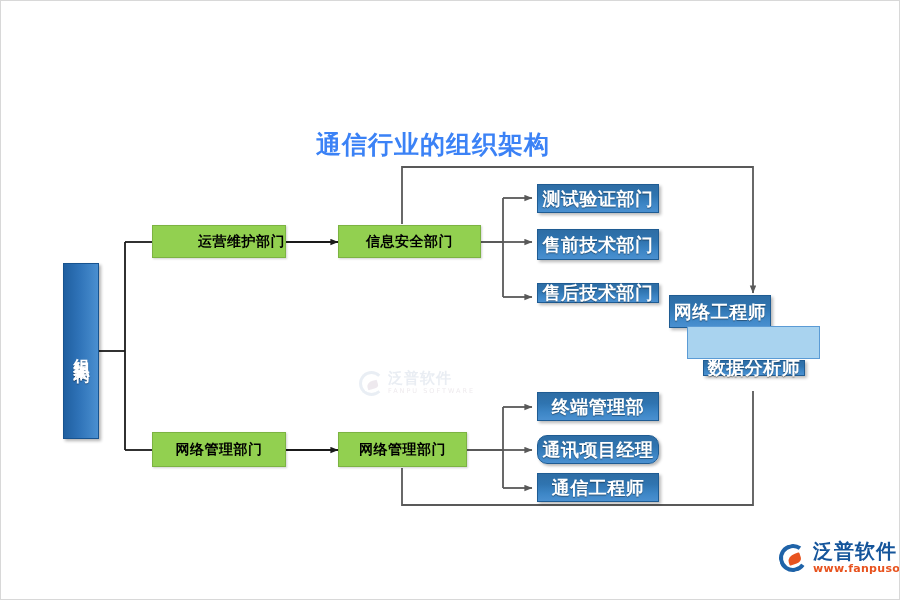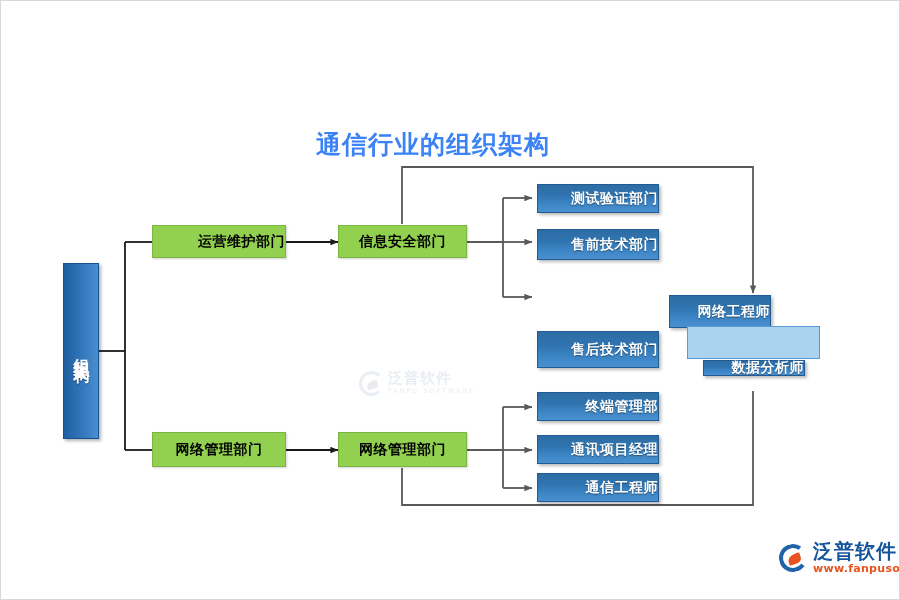--- a/index.html
+++ b/index.html
@@ -88,23 +88,23 @@
   }
 
   
   .node-blue {
     position: absolute;
     background: linear-gradient(to bottom, #2e6da4 0%, #2f74b0 38%, #3d86c6 72%, #4a90d0 100%);
     border: 1px solid #1f5c93;
     box-sizing: border-box;
     display: flex;
     align-items: center;
-    justify-content: flex-end;
+    justify-content: center;
     color: #ffffff;
-    font-size: 14px;
+    font-size: 18px;
     font-weight: bold;
     letter-spacing: 0.5px;
     text-shadow: 0 1px 1px rgba(0,0,0,0.40);
     box-shadow: 2px 2px 3px rgba(0,0,0,0.28);
   }
 
   
   .band-lightblue {
     position: absolute;
     left: 686px;
@@ -268,46 +268,46 @@
   </svg>
 
   <div class="node-root">
     <span class="vtext">组织架构</span>
   </div>
 
   <div class="node-green" style="left:151px; top:224px; width:134px; height:33px;padding-left:45px;">
     <span>运营维护部门</span>
   </div>
 
-  <div class="node-green" style="left:337px; top:224px; width:129px; height:33px;">
+  <div class="node-green" style="left:337px; top:224px; width:143px; height:33px;">
     <span>信息安全部门</span>
   </div>
 
   <div class="node-blue" style="left:536px; top:183px; width:122px; height:29px;">
     <span>测试验证部门</span>
   </div>
   <div class="node-blue" style="left:536px; top:228px; width:122px; height:31px;">
     <span>售前技术部门</span>
   </div>
-  <div class="node-blue" style="left:536px; top:282px; width:122px; height:37px;margin-top:48px;">
+  <div class="node-blue" style="left:536px; top:282px; width:122px; height:20px;">
     <span>售后技术部门</span>
   </div>
 
   <div class="node-green" style="left:151px; top:431px; width:134px; height:35px;">
     <span>网络管理部门</span>
   </div>
 
   <div class="node-green" style="left:337px; top:431px; width:129px; height:35px;">
     <span>网络管理部门</span>
   </div>
 
   <div class="node-blue" style="left:536px; top:391px; width:122px; height:29px;">
     <span>终端管理部</span>
   </div>
-  <div class="node-blue" style="left:536px; top:434px; width:122px; height:29px;">
+  <div class="node-blue" style="left:536px; top:434px; width:122px; height:29px;border-radius:10px;">
     <span>通讯项目经理</span>
   </div>
   <div class="node-blue" style="left:536px; top:472px; width:122px; height:29px;">
     <span>通信工程师</span>
   </div>
 
   <div class="node-blue" style="left:668px; top:294px; width:102px; height:33px;">
     <span>网络工程师</span>
   </div>
 

